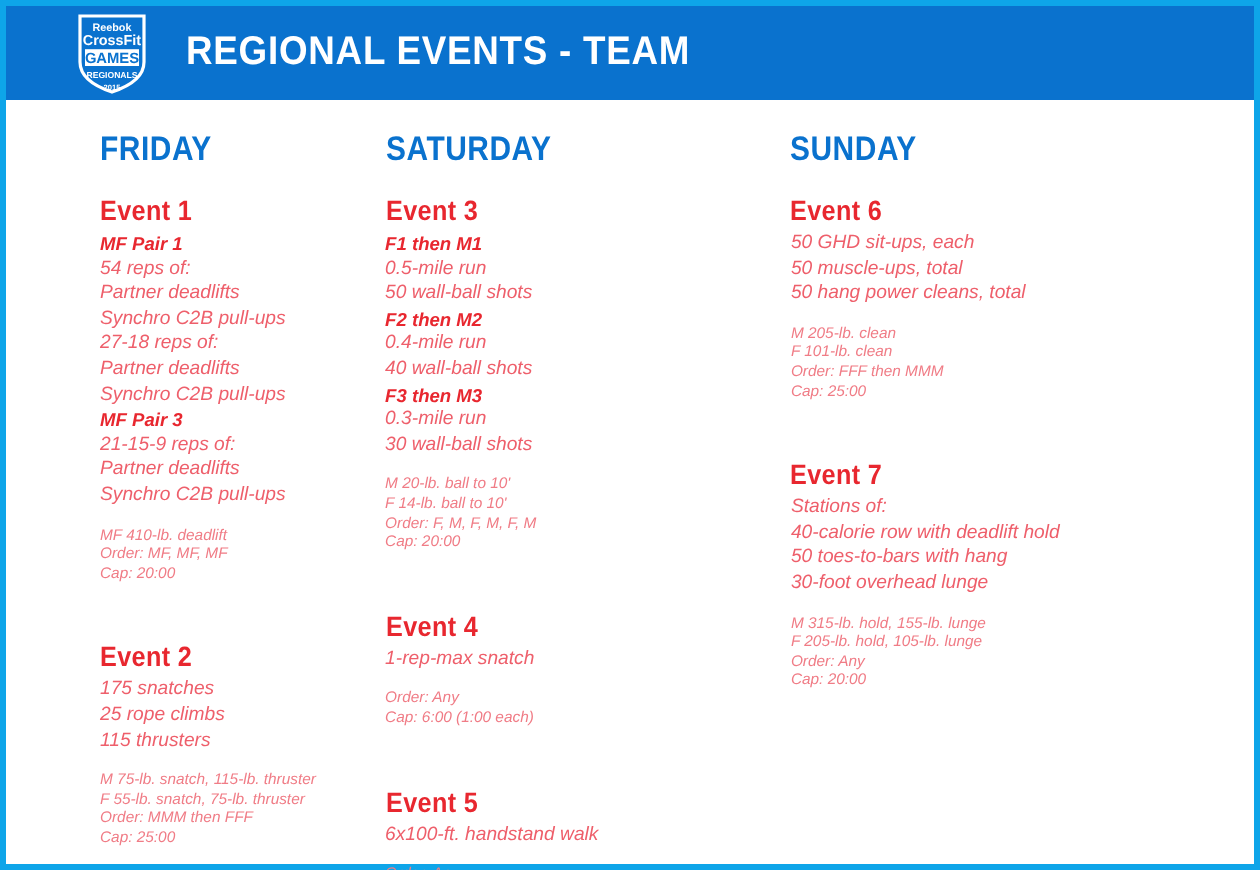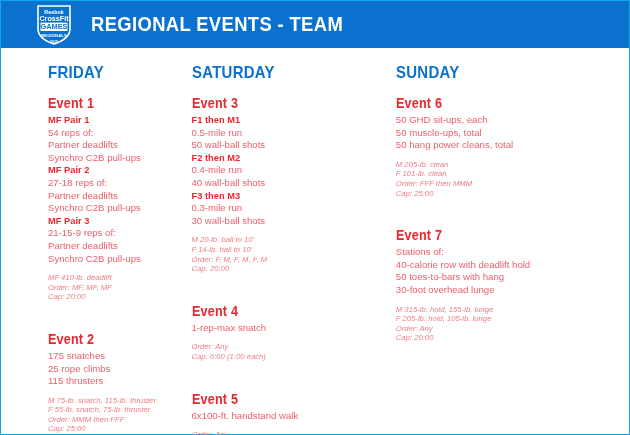--- a/index.html
+++ b/index.html
@@ -6,21 +6,21 @@
   html, body {
     width: 630px; height: 435px;
     background: #ffffff;
     font-family: "Liberation Sans", sans-serif;
     overflow: hidden;
   }
   .page {
     position: relative;
     width: 630px; height: 435px;
     background: #ffffff;
-    border: 1px solid #0ea5e9;
+    border: 3px solid #0ea5e9;
   }
 
   
   .header {
     position: relative;
     height: 47px;
     background: #0a72ce;
     display: flex;
     align-items: center;
     padding-left: 30px;
@@ -75,20 +75,21 @@
     transform: scaleX(0.9);
     transform-origin: left center;
     margin-bottom: 3px;
     white-space: nowrap;
   }
   .line {
     color: #ee5f6b;
     font-size: 9.6px;
     line-height: 12.6px;
     white-space: nowrap;
+    font-style: italic;
   }
   .line.sub {
     color: #e8272f;
     font-weight: bold;
     font-size: 9.3px;
   }
   .notes {
     margin-top: 8px;
     color: #f07c86;
     font-size: 7.7px;
@@ -122,21 +123,20 @@
 
     <div class="col col-friday">
       <div class="day-title">FRIDAY</div>
 
       <div class="event">
         <div class="event-title">Event 1</div>
         <div class="line sub">MF Pair 1</div>
         <div class="line">54 reps of:</div>
         <div class="line">Partner deadlifts</div>
         <div class="line">Synchro C2B pull-ups</div>
-        <div class="line sub">MF Pair 2</div>
         <div class="line">27-18 reps of:</div>
         <div class="line">Partner deadlifts</div>
         <div class="line">Synchro C2B pull-ups</div>
         <div class="line sub">MF Pair 3</div>
         <div class="line">21-15-9 reps of:</div>
         <div class="line">Partner deadlifts</div>
         <div class="line">Synchro C2B pull-ups</div>
         <div class="notes">
           <div>MF 410-lb. deadlift</div>
           <div>Order: MF, MF, MF</div>

